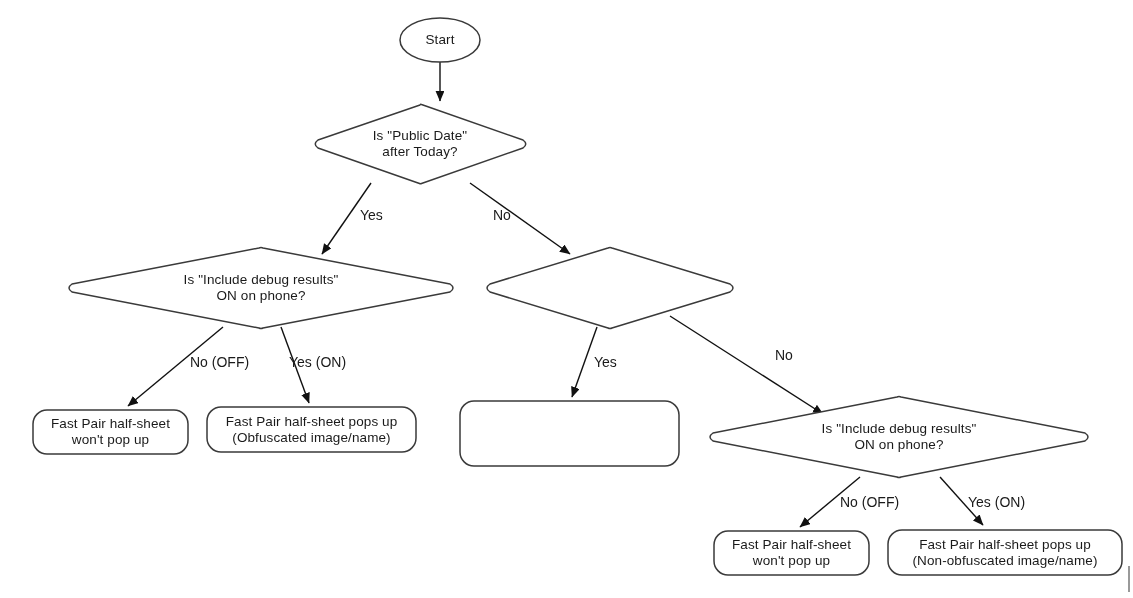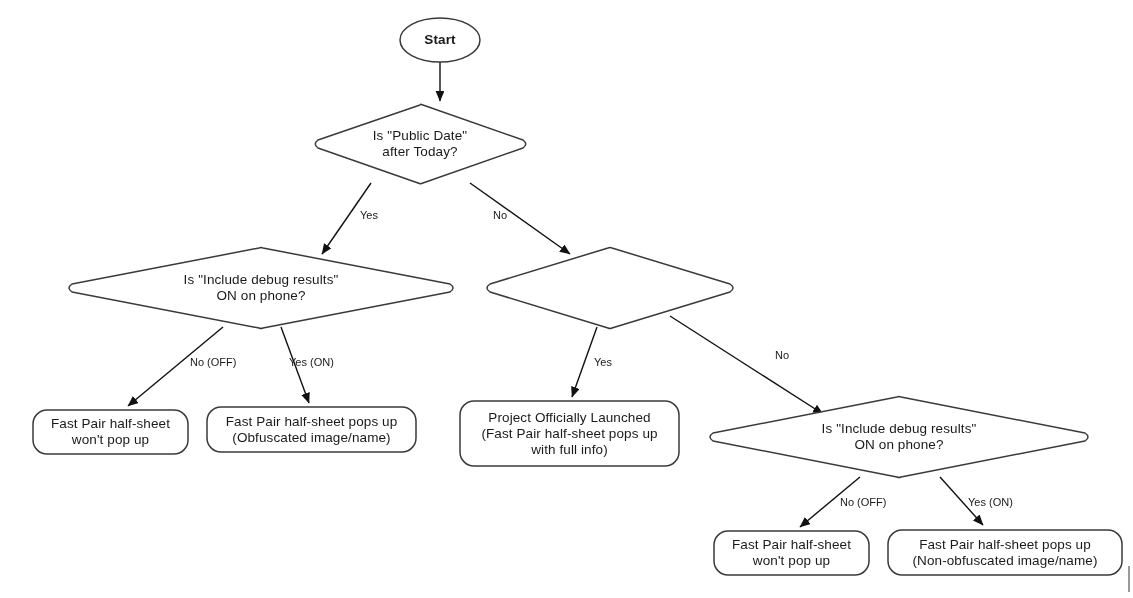--- a/index.html
+++ b/index.html
@@ -34,21 +34,21 @@
     text-align: center;
     font-size: 13.5px;
     line-height: 16px;
     color: #1a1a1a;
     letter-spacing: 0.1px;
     white-space: pre-line;
     pointer-events: none;
   }
   .edge-label {
     position: absolute;
-    font-size: 11px;
+    font-size: 14px;
     line-height: 15px;
     color: #1a1a1a;
     white-space: nowrap;
     pointer-events: none;
   }
   .start-text {
     font-size: 13.5px;
   }
 </style>
 </head>
@@ -104,41 +104,38 @@
 
     <rect x="460" y="401" width="219" height="65" rx="14" ry="14" fill="#ffffff" stroke="#3a3a3a" stroke-width="1.5"></rect>
 
     <rect x="714" y="531" width="155" height="44" rx="14" ry="14" fill="#ffffff" stroke="#3a3a3a" stroke-width="1.5"></rect>
 
     <rect x="888" y="530" width="234" height="45" rx="14" ry="14" fill="#ffffff" stroke="#3a3a3a" stroke-width="1.5"></rect>
 
     <line x1="1129" y1="566" x2="1129" y2="592" stroke="#555555" stroke-width="1.2" marker-end="none"></line>
   </svg>
 
-  <div class="node-text start-text" style="left:400px; top:18px; width:80px; height:44px;font-weight:bold;">Start</div>
+  <div class="node-text start-text" style="left:400px; top:18px; width:80px; height:44px;">Start</div>
 
   <div class="node-text" style="left:330px; top:118px; width:180px; height:52px;">Is "Public Date"
 after Today?</div>
 
   <div class="node-text" style="left:131px; top:262px; width:260px; height:52px;">Is "Include debug results"
 ON on phone?</div>
 
 
   <div class="node-text" style="left:769px; top:411px; width:260px; height:52px;">Is "Include debug results"
 ON on phone?</div>
 
   <div class="node-text" style="left:35px; top:412px; width:151px; height:40px;">Fast Pair half-sheet
 won't pop up</div>
 
   <div class="node-text" style="left:209px; top:409px; width:205px; height:41px;">Fast Pair half-sheet pops up
 (Obfuscated image/name)</div>
 
-  <div class="node-text" style="left:462px; top:403px; width:215px; height:61px;">Project Officially Launched
-(Fast Pair half-sheet pops up
-with full info)</div>
 
   <div class="node-text" style="left:716px; top:533px; width:151px; height:40px;">Fast Pair half-sheet
 won't pop up</div>
 
   <div class="node-text" style="left:890px; top:532px; width:230px; height:41px;">Fast Pair half-sheet pops up
 (Non-obfuscated image/name)</div>
 
   <div class="edge-label" style="left:360px; top:208px;">Yes</div>
 
   <div class="edge-label" style="left:493px; top:208px;">No</div>

